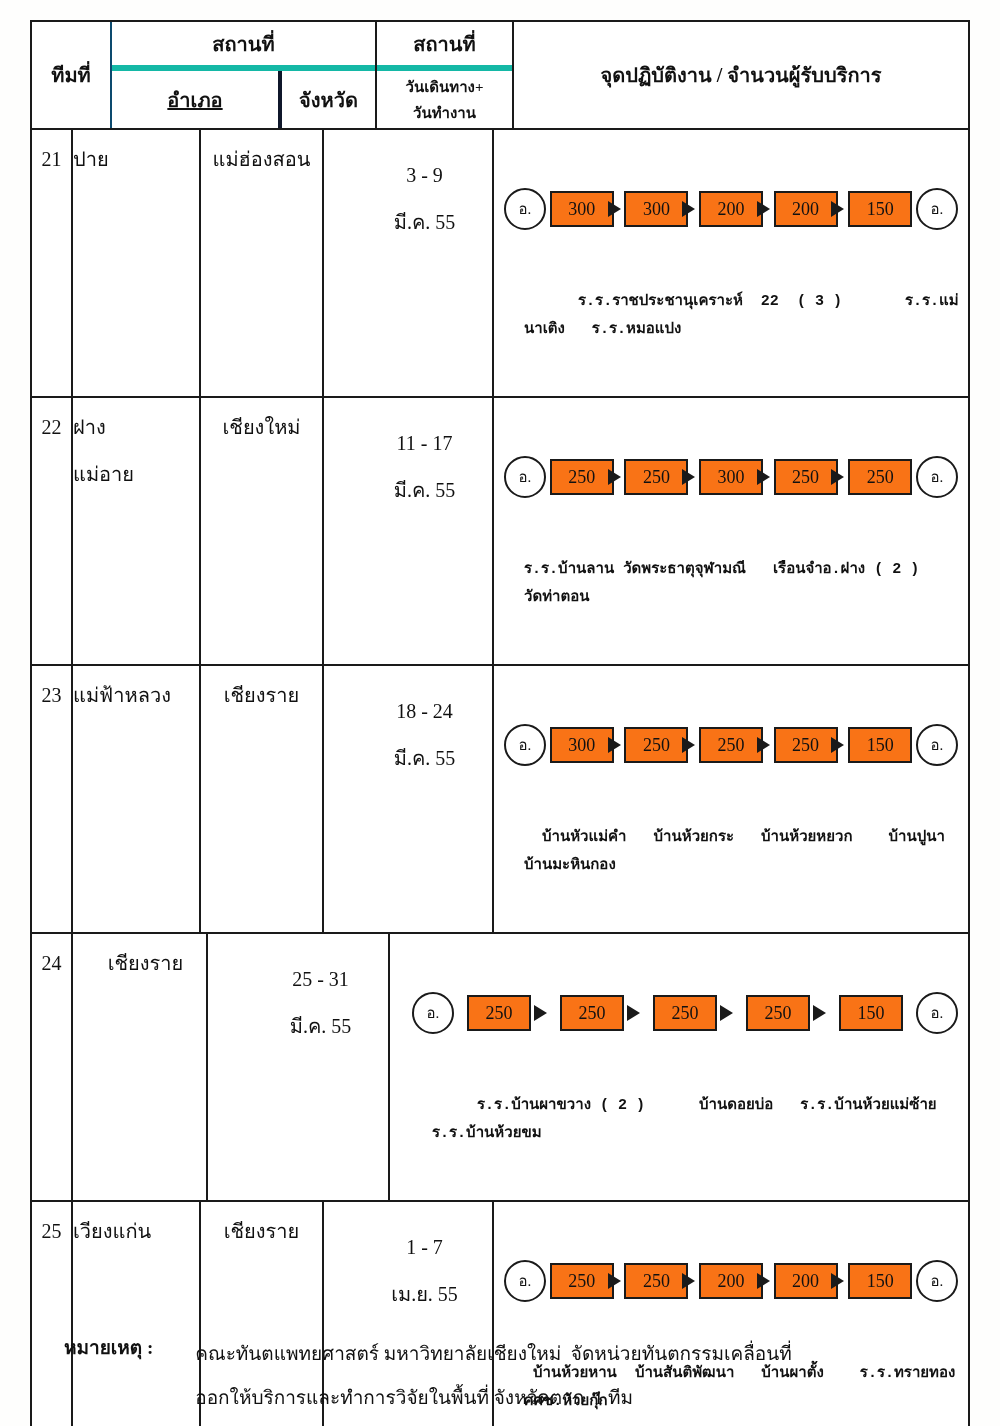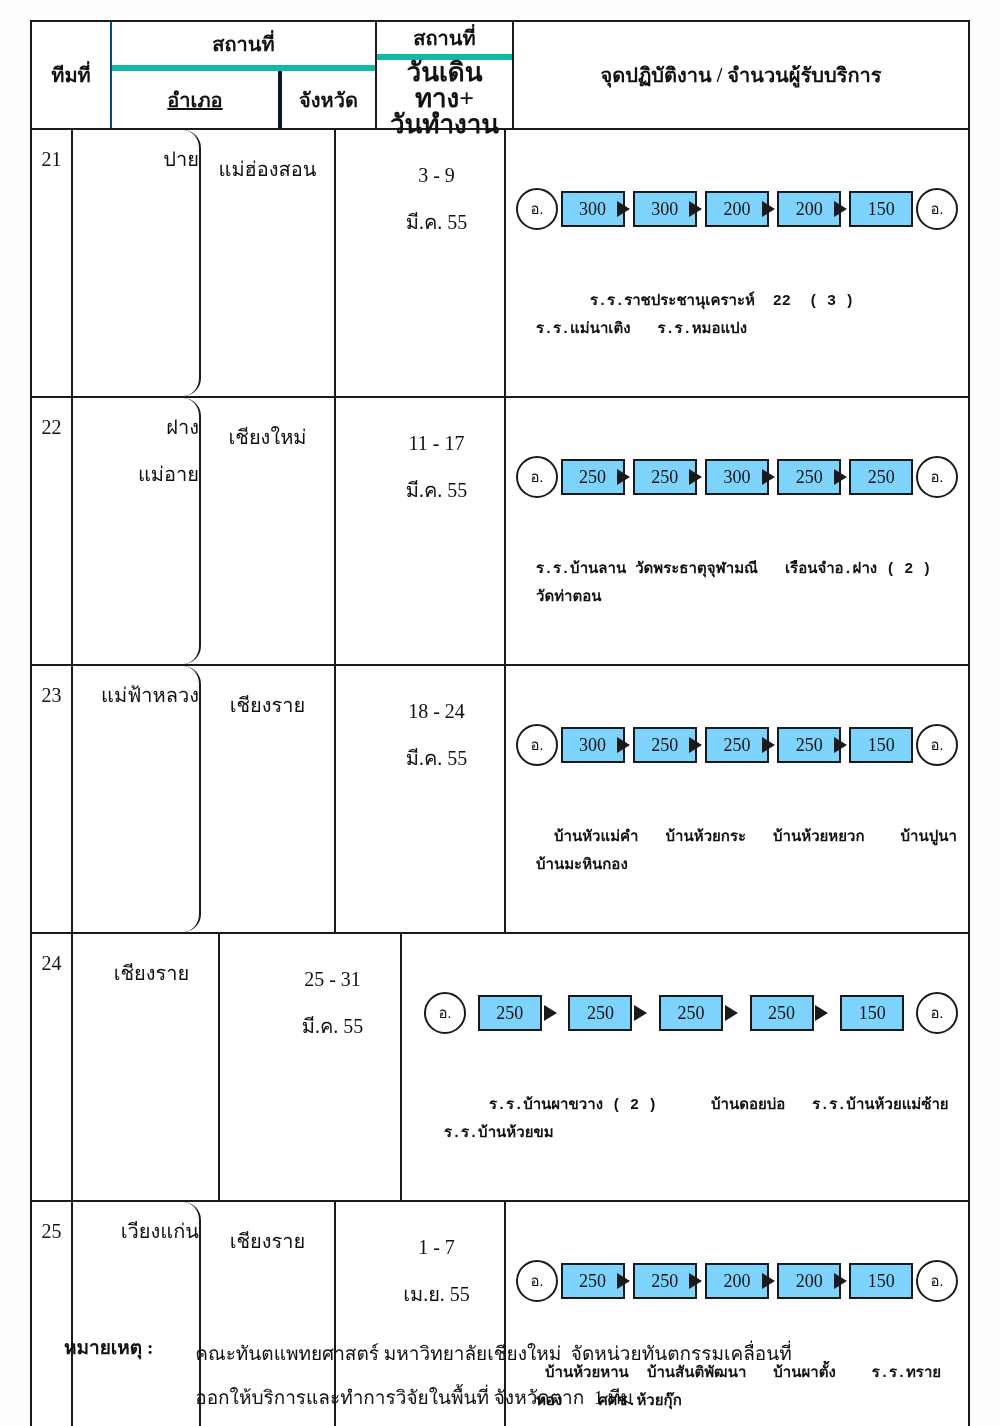--- a/index.html
+++ b/index.html
@@ -20,29 +20,29 @@
   
   .thead { display: flex; height: 108px; border-bottom: 2px solid #1a1a1a; font-weight: bold; font-size: 20px; }
   .cell { white-space: pre-wrap; }
   .h-team  { width: 80px; border-right: 2px solid #0c4a6e; display: flex; align-items: center; justify-content: center; }
   .h-group { width: 265px; border-right: 2px solid #1a1a1a; display: flex; flex-direction: column; }
   .h-place { height: 49px; border-bottom: 6px solid #14b8a6; display: flex; align-items: center; justify-content: center; }
   .h-sub { flex: 1; display: flex; }
   .h-district { width: 170px; border-right: 4px solid #0f172a; display: flex; align-items: center; justify-content: center; text-decoration: underline; }
   .h-province { flex: 1; display: flex; align-items: center; justify-content: center; }
   .h-dategroup { width: 137px; }
-  .h-travel { flex: 1; display: flex; align-items: center; justify-content: center; text-align: center; line-height: 26px; font-size: 26px; }
+  .h-travel { flex: 1; display: flex; align-items: center; justify-content: center; text-align: center; line-height: 26px; font-size: 15px; }
   .h-points { flex: 1; display: flex; align-items: center; justify-content: center; text-align: center; padding: 0 24px; border-radius: 22px; }
 
   
   .row { display: flex; border-bottom: 2px solid #1a1a1a; font-size: 20px; }
   #rows-host .row:last-child { border-bottom: none; }
   .c-team     { width: 41px;  border-right: 2px solid #1a1a1a; text-align: center; padding-top: 6px; line-height: 47px; }
-  .c-district { width: 128px; border-right: 2px solid #1a1a1a; text-align: right; padding-top: 6px; line-height: 47px; border-radius: 18px; }
-  .c-province { width: 135px; border-right: 2px solid #1a1a1a; text-align: center; padding-top: 16px; line-height: 47px; }
+  .c-district { width: 128px; border-right: 2px solid #1a1a1a; text-align: left; padding-top: 6px; line-height: 47px; }
+  .c-province { width: 123px; border-right: 2px solid #1a1a1a; text-align: center; padding-top: 6px; line-height: 47px; }
   .c-date     { width: 137px; border-right: 2px solid #1a1a1a; text-align: center; padding-top: 22px; line-height: 47px; margin-left: 33px; }
   .c-flow     { flex: 1; padding: 12px 8px 6px 8px; }
 
   #rows-host .row:nth-child(1)  { min-height: 97px; }
   #rows-host .row:nth-child(2)  { min-height: 95px; }
   #rows-host .row:nth-child(3)  { min-height: 100px; }
   #rows-host .row:nth-child(4)  { min-height: 105px; gap: 12px; }
   #rows-host .row:nth-child(5)  { min-height: 100px; }
   #rows-host .row:nth-child(6)  { min-height: 98px; }
   #rows-host .row:nth-child(7)  { min-height: 122px; }
@@ -56,21 +56,21 @@
   .circle {
     width: 42px; height: 42px; flex-shrink: 0;
     border: 2px solid #1a1a1a; border-radius: 50%;
     display: flex; align-items: center; justify-content: center;
     font-size: 15px; background: #fff;
   }
   .box {
     width: 64px; height: 36px; flex-shrink: 0;
     border: 2px solid #1a1a1a;
     display: flex; align-items: center; justify-content: center;
-    font-size: 18px; background: #7dd3fc;
+    font-size: 18px; background: #f97316;
   }
   .arrow {
     width: 0; height: 0; flex-shrink: 0;
     border-left: 13px solid #1a1a1a;
     border-top: 8px solid transparent;
     border-bottom: 8px solid transparent;
     margin-left: -10px;
   }
   .caption {
     margin-top: 12px; padding-left: 22px;

